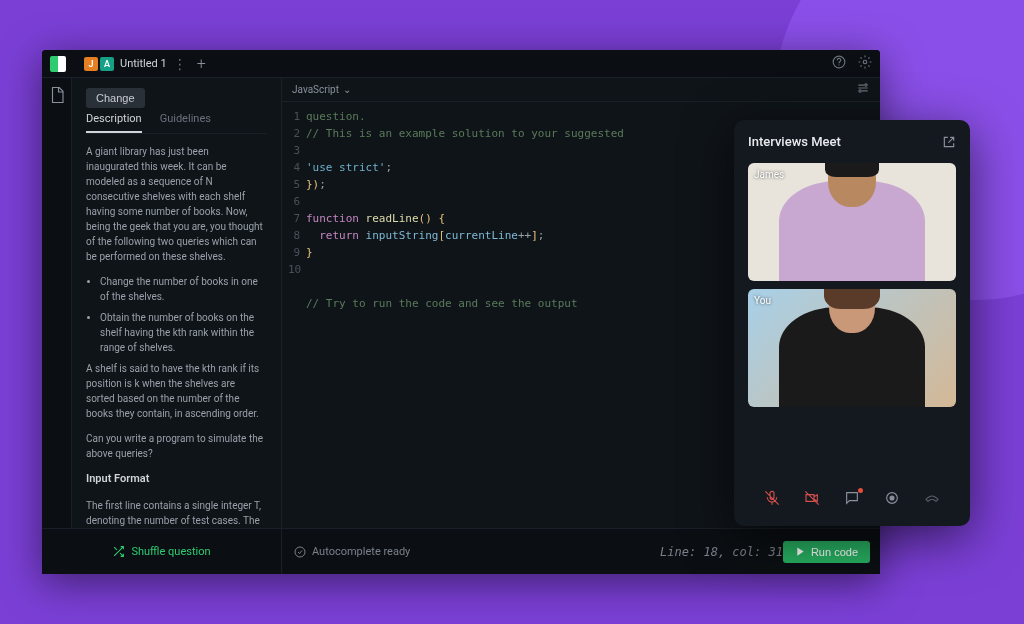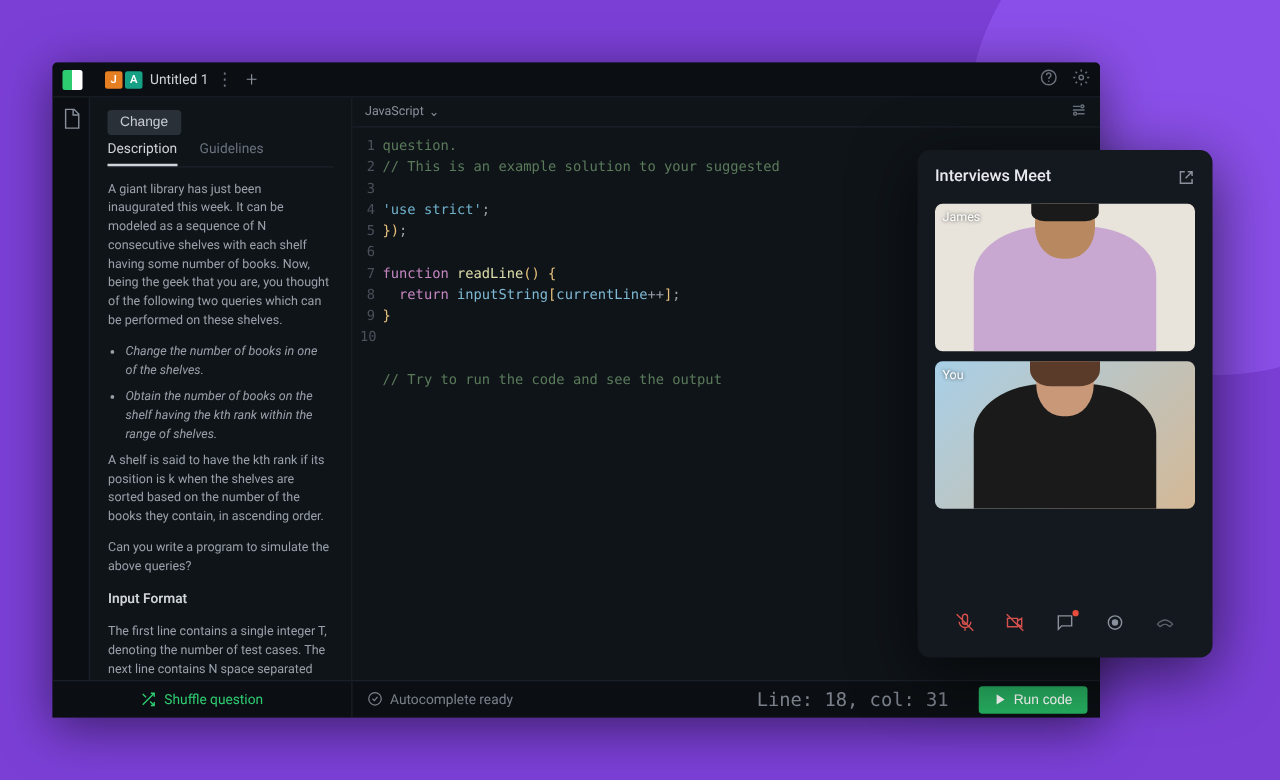--- a/index.html
+++ b/index.html
@@ -47,45 +47,45 @@
     display: flex; flex-direction: column;
     padding: 10px 14px 0 14px;
   }
   .change-row { display:flex; margin-bottom: 4px;}
   .change-btn { background:#2a3038; color:#c8ccd2; border:none; padding:4px 10px; font-size:11px; border-radius:3px; cursor:pointer; }
   .tabs { display:flex; gap:18px; border-bottom:1px solid #1a2029; margin-bottom:10px; }
   .tab { color:#6a717c; font-size:11px; padding-bottom:6px; cursor:pointer; }
   .tab.active { color:#d0d3d8; border-bottom:2px solid #d0d3d8; }
   .desc { color:#9aa0a9; font-size:10px; line-height:1.5; overflow-y:auto; flex:1; padding-right:4px; }
   .desc p { margin-bottom: 10px; }
-  .desc ul { margin: 0 0 0 14px; font-style: italic; }
+  .desc ul { margin: 0 0 0 14px; }
   .desc li { margin-bottom: 6px; }
   .desc h3 { color:#d0d3d8; font-size:11px; font-weight:600; margin: 4px 0 10px; }
 
   .editor-col { flex:1; display:flex; flex-direction:column; background:#0f1419; }
   .lang-row { height:24px; display:flex; align-items:center; padding:0 10px; border-bottom:1px solid #1a2029; justify-content:space-between;text-align:right; }
   .lang { color:#8a919c; font-size:10px; display:flex; align-items:center; gap:4px; cursor:pointer; }
   .settings-icon { color:#6a717c; cursor:pointer; }
   .code-area { flex:1; display:flex; font-family: Menlo, Consolas, monospace; font-size:11px; padding-top:6px; }
   .gutter { width:24px; text-align:right; color:#4a5059; padding:0 6px; line-height:1.55; }
   .gutter div { height: 17px; }
   .code { flex:1; line-height:1.55; }
   .code .line { height:17px; white-space:pre; }
   .cm { color:#5a7a5a; }
   .st { color:#6fb0c9; }
   .kw { color:#c586c0; }
   .fn { color:#dcdcaa; }
   .br { color:#e6c07b; }
   .vr { color:#7fb8d4; }
   .pl { color:#9aa0a9; }
 
-  .statusbar { height:30px; border-top:1px solid #1a2029; display:flex; align-items:center; background:#0b0f13; }
+  .statusbar { height:46px; border-top:1px solid #1a2029; display:flex; align-items:center; background:#0b0f13; }
   .status-left { width:240px; display:flex; align-items:center; justify-content:center; gap:6px; color:#2ecc71; font-size:11px; border-right:1px solid #1a2029; height:100%; cursor:pointer; }
-  .status-mid { flex:1; display:flex; gap:6px; color:#7a808a; font-size:11px; padding-left:12px; }
-  .cursor-pos { color:#7a808a; font-size:15px; font-family:Menlo,monospace; margin-right:24px; }
+  .status-mid { flex:1; display:flex; align-items:center; gap:6px; color:#7a808a; font-size:11px; padding-left:12px; }
+  .cursor-pos { color:#7a808a; font-size:12px; font-family:Menlo,monospace; margin-right:0;font-style:italic; }
   .run-btn { background:#27ae60; color:#fff; border:none; padding:5px 12px; font-size:11px; border-radius:3px; margin-right:10px; display:flex; align-items:center; gap:5px; cursor:pointer; }
 
   .meet {
     position:absolute; right:54px; top:120px;
     width:236px; height:406px;
     background:#14181f; border-radius:10px;
     box-shadow:0 12px 50px rgba(0,0,0,0.6);
     display:flex; flex-direction:column; padding:14px;
     z-index:10;
   }

